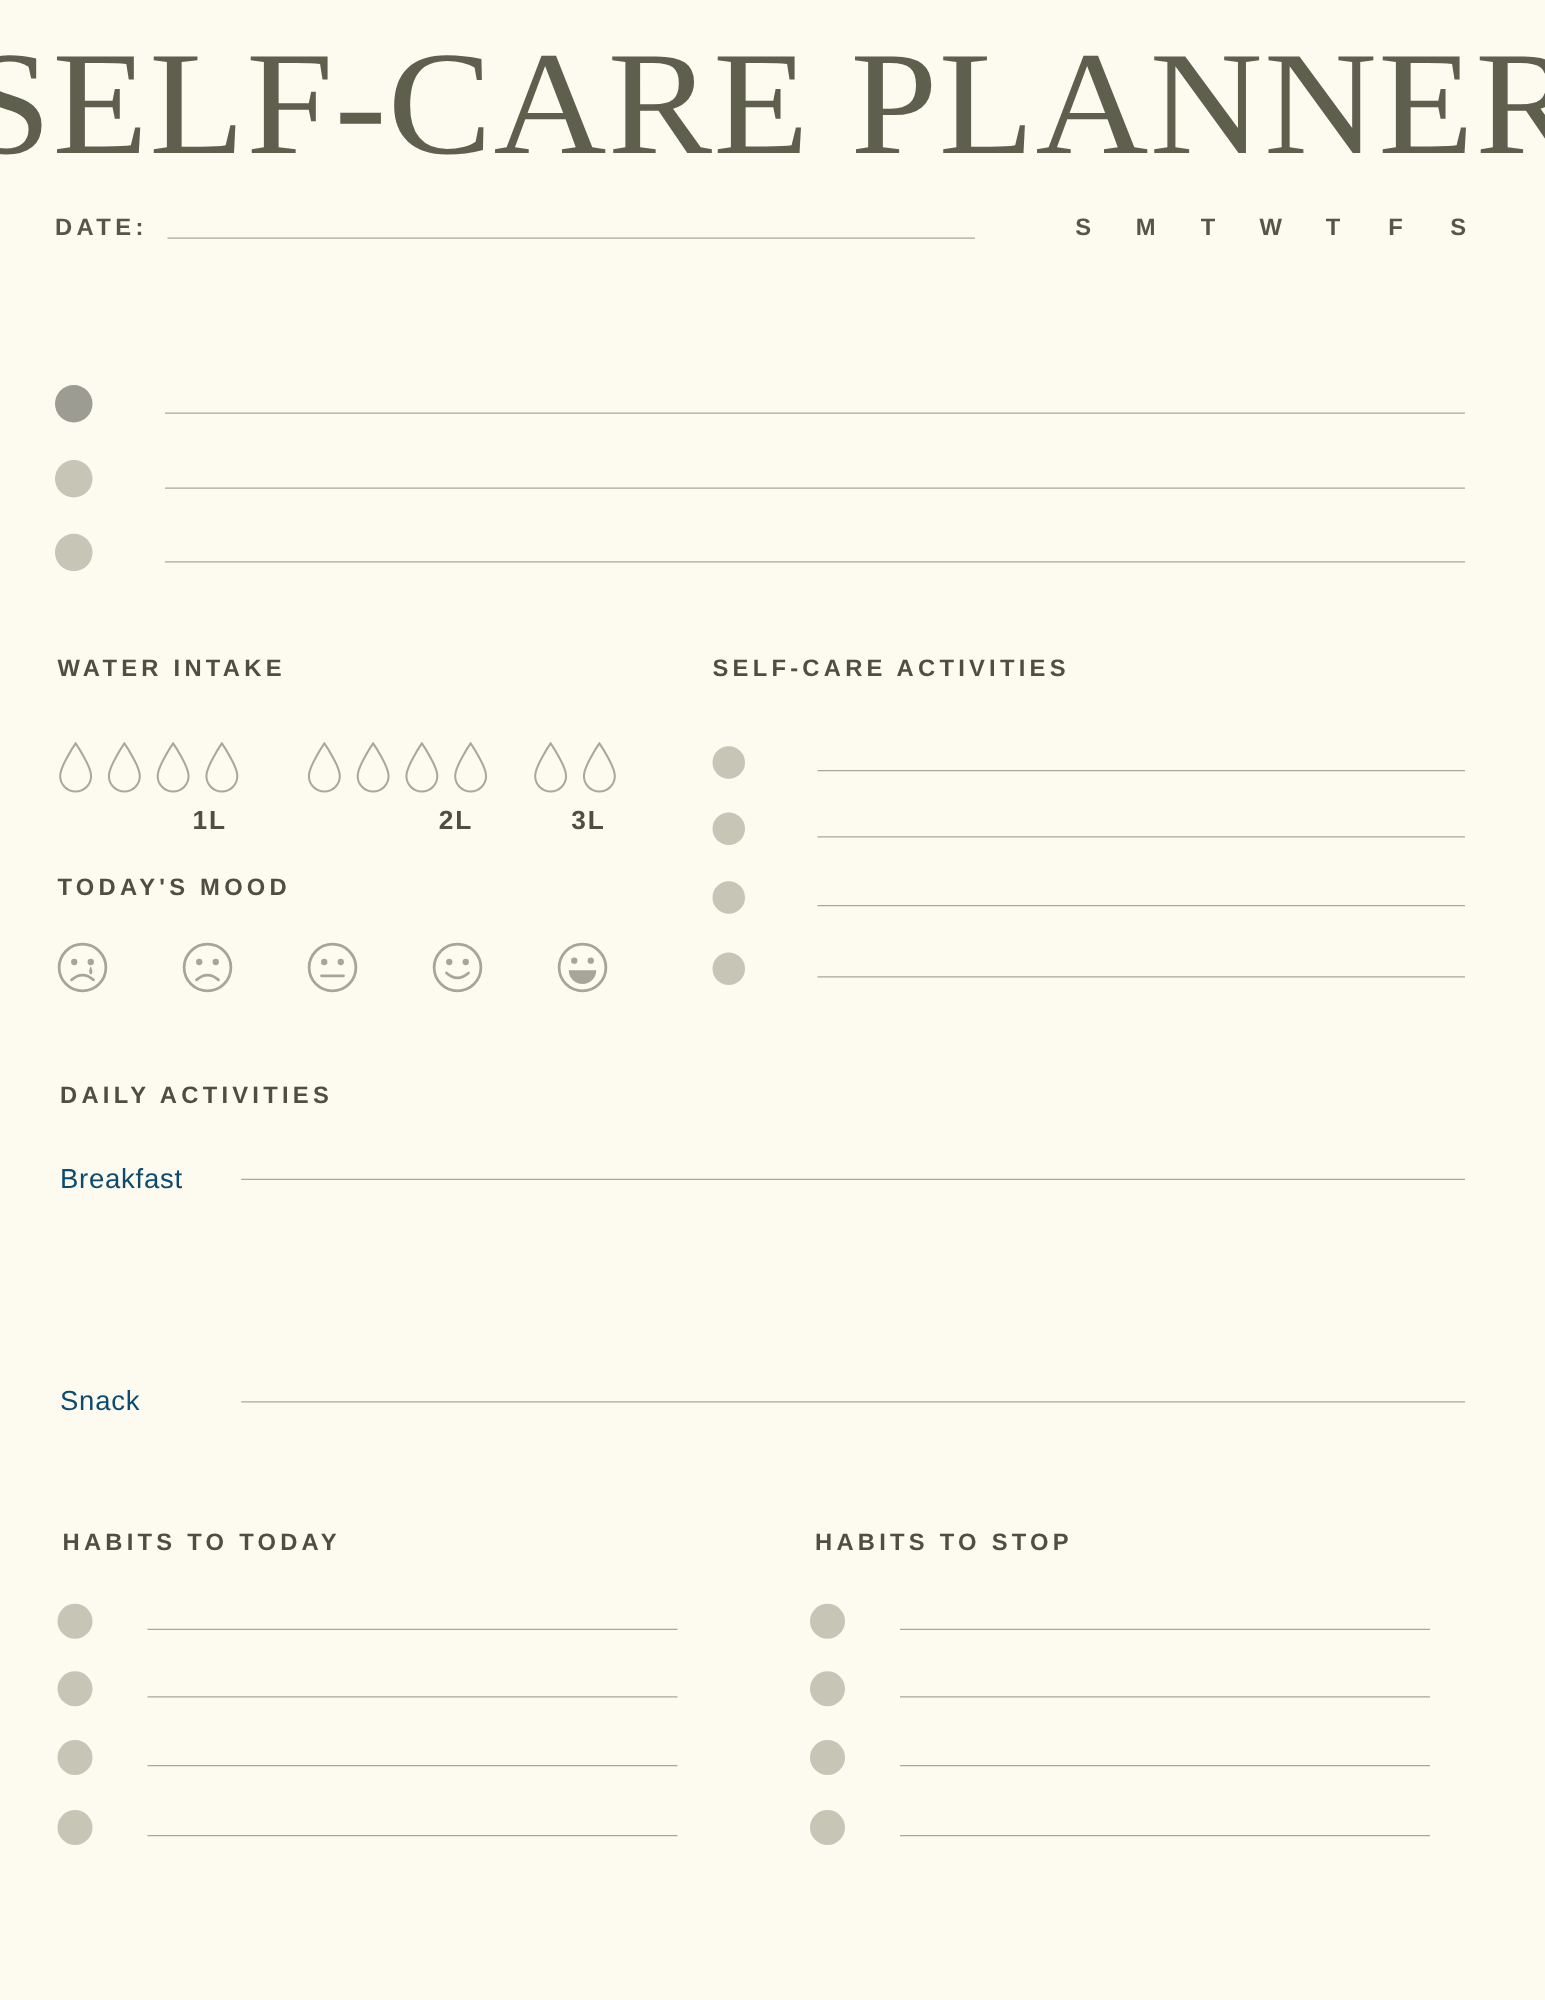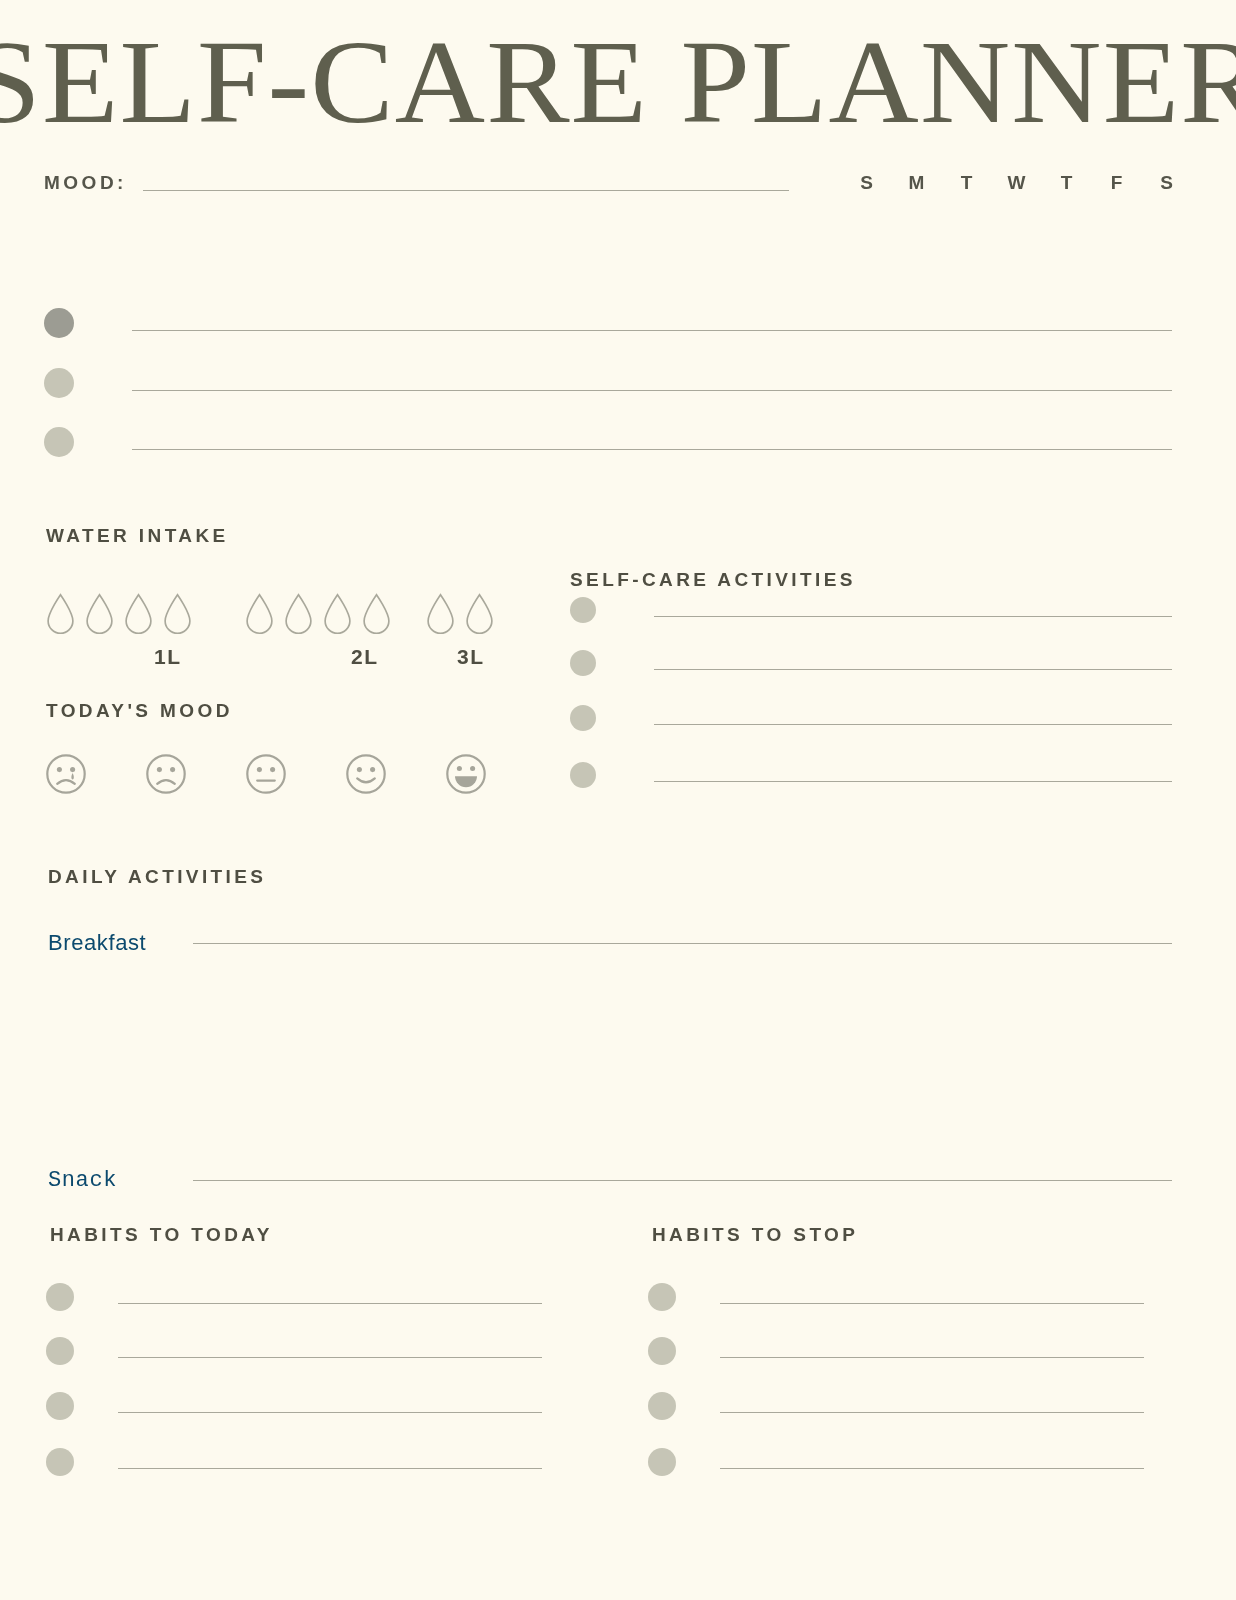--- a/index.html
+++ b/index.html
@@ -138,21 +138,21 @@
   .nut-line { flex: 1; height: 1px; background: #a9a89b; }
 </style>
 </head>
 <body>
 
 <div class="page">
 
   <div class="title">SELF-CARE PLANNER</div>
 
   <div class="date-row">
-    <span class="date-label">MOOD:</span>
+    <span class="date-label">DATE:</span>
     <span class="date-line"></span>
     <span class="days">
       <span class="day">S</span>
       <span class="day">M</span>
       <span class="day">T</span>
       <span class="day">W</span>
       <span class="day">T</span>
       <span class="day">F</span>
       <span class="day">S</span>
     </span>
@@ -253,21 +253,21 @@
     </svg>
 
     <svg class="mood" viewBox="0 0 40 40">
       <circle cx="20" cy="20" r="17" fill="none" stroke="#a6a59a" stroke-width="2"></circle>
       <circle cx="14" cy="15" r="2.3" fill="#a6a59a"></circle>
       <circle cx="26" cy="15" r="2.3" fill="#a6a59a"></circle>
       <path d="M10 22 L30 22 A10 10 0 0 1 10 22 Z" fill="#a6a59a"></path>
     </svg>
   </div>
 
-  <div class="sect-head" style="left:570px; top:525px;margin-top:44px;">SELF-CARE ACTIVITIES</div>
+  <div class="sect-head" style="left:570px; top:525px;">SELF-CARE ACTIVITIES</div>
 
   <div class="b-row" style="left:570px; top:597px; width:602px;">
     <span class="dot" style="width:26px;height:26px;background:#c6c5b6;"></span>
     <span class="rule" style="width:518px;margin-left:58px;margin-top:12px;"></span>
   </div>
   <div class="b-row" style="left:570px; top:650px; width:602px;">
     <span class="dot" style="width:26px;height:26px;background:#c6c5b6;"></span>
     <span class="rule" style="width:518px;margin-left:58px;margin-top:12px;"></span>
   </div>
   <div class="b-row" style="left:570px; top:705px; width:602px;">
@@ -278,21 +278,21 @@
     <span class="dot" style="width:26px;height:26px;background:#c6c5b6;"></span>
     <span class="rule" style="width:518px;margin-left:58px;margin-top:12px;"></span>
   </div>
 
   <div class="sect-head" style="left:48px; top:866px;">DAILY ACTIVITIES</div>
 
   <div class="nut-row" style="top:930px;">
     <span class="nut-label">Breakfast</span>
     <span class="nut-line"></span>
   </div>
-  <div class="nut-row" style="top:1168px;font-family:Liberation Mono, monospace;">
+  <div class="nut-row" style="top:1108px;">
     <span class="nut-label">Snack</span>
     <span class="nut-line"></span>
   </div>
 
   <div class="sect-head" style="left:50px; top:1224px;">HABITS TO TODAY</div>
 
   <div class="b-row" style="left:46px; top:1283px; width:496px;">
     <span class="dot" style="width:28px;height:28px;background:#c6c5b6;"></span>
     <span class="rule" style="width:424px;margin-left:44px;margin-top:13px;"></span>
   </div>

